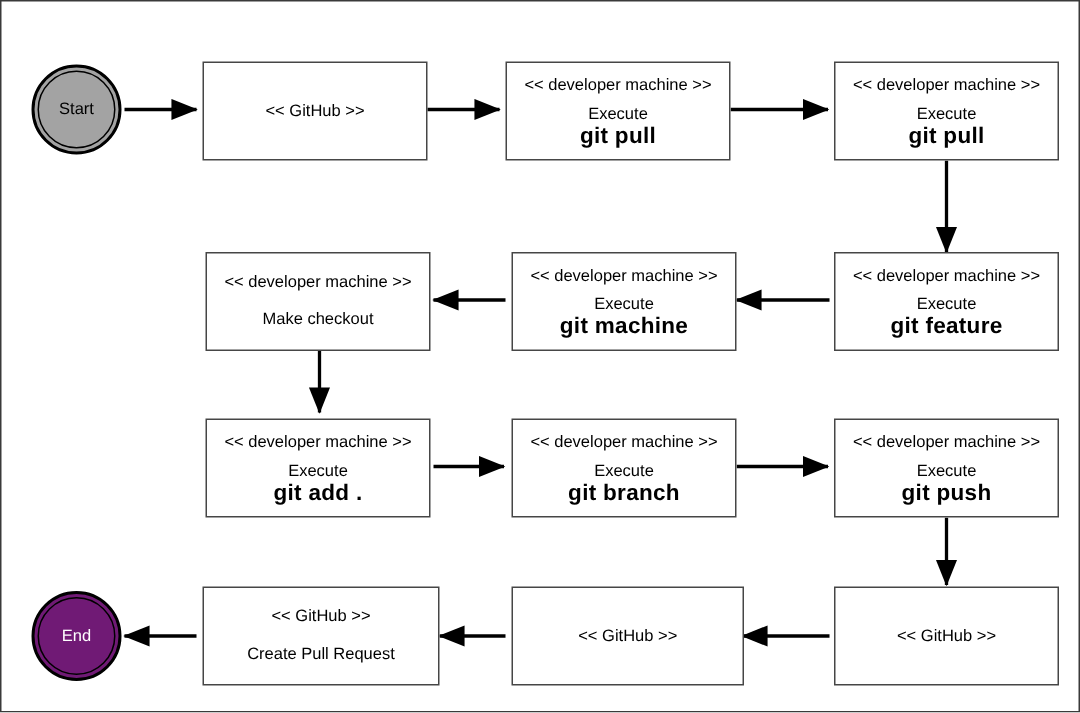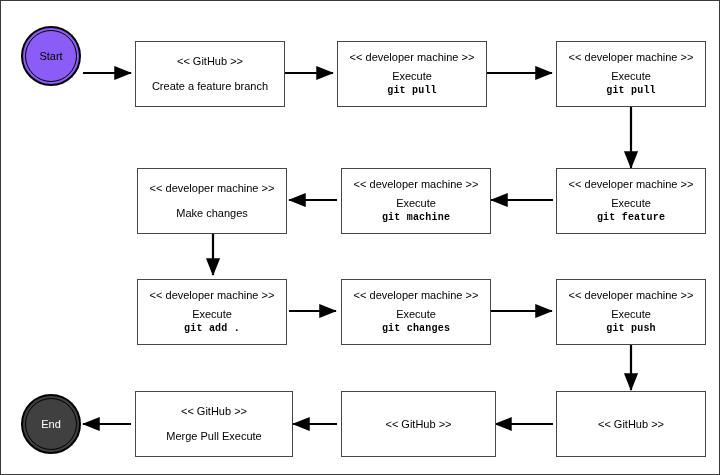--- a/index.html
+++ b/index.html
@@ -52,22 +52,22 @@
     margin-top: 12px;
     white-space: pre-line;
   }
   .verb {
     font-family: "Liberation Sans", sans-serif;
     font-size: 11px;
     line-height: 13.5px;
     margin-top: 6px;
   }
   .cmd {
-    font-family: Liberation Mono, monospace;
-    font-size: 10px;
+    font-family: Liberation Sans, sans-serif;
+    font-size: 15px;
     font-weight: bold;
     line-height: 13.5px;
     letter-spacing: 0.2px;
   }
   .terminator {
     position: absolute;
     box-sizing: border-box;
     border-radius: 50%;
     display: flex;
     align-items: center;
@@ -113,33 +113,32 @@
       <path d="M212,232 L212,274"></path>
       <path d="M288,310 L335,310"></path>
       <path d="M490,310 L551,310"></path>
       <path d="M630,344 L630,389"></path>
       <path d="M552,423 L494,423"></path>
       <path d="M336,423 L292,423"></path>
       <path d="M130,423 L82,423"></path>
     </g>
   </svg>
 
-  <div class="terminator" style="left:20px; top:25px; width:60px; height:60px; background:#8b5cf6; color:#000000;">
+  <div class="terminator" style="left:20px; top:42px; width:60px; height:60px; background:#a3a3a3; color:#000000;">
     <span class="ring"></span>
     <span class="t-label">Start</span>
   </div>
 
-  <div class="terminator" style="left:20px; top:393px; width:60px; height:60px; background:#404040; color:#ffffff;">
+  <div class="terminator" style="left:20px; top:393px; width:60px; height:60px; background:#701a75; color:#ffffff;">
     <span class="ring"></span>
     <span class="t-label">End</span>
   </div>
 
   <div class="node-box" style="left:134px; top:40px; width:150px; height:66px;">
     <span class="stereotype">&lt;&lt; GitHub &gt;&gt;</span>
-    <span class="body-text">Create a feature branch</span>
   </div>
 
   <div class="node-box" style="left:336px; top:40px; width:150px; height:66px;">
     <span class="stereotype">&lt;&lt; developer machine &gt;&gt;</span>
     <span class="verb">Execute</span>
     <span class="cmd">git pull</span>
   </div>
 
   <div class="node-box" style="left:555px; top:40px; width:150px; height:66px;">
     <span class="stereotype">&lt;&lt; developer machine &gt;&gt;</span>
@@ -154,47 +153,47 @@
   </div>
 
   <div class="node-box" style="left:340px; top:167px; width:150px; height:66px;">
     <span class="stereotype">&lt;&lt; developer machine &gt;&gt;</span>
     <span class="verb">Execute</span>
     <span class="cmd">git machine</span>
   </div>
 
   <div class="node-box" style="left:136px; top:167px; width:150px; height:66px;">
     <span class="stereotype">&lt;&lt; developer machine &gt;&gt;</span>
-    <span class="body-text">Make changes</span>
+    <span class="body-text">Make checkout</span>
   </div>
 
   <div class="node-box" style="left:136px; top:278px; width:150px; height:66px;">
     <span class="stereotype">&lt;&lt; developer machine &gt;&gt;</span>
     <span class="verb">Execute</span>
     <span class="cmd">git add .</span>
   </div>
 
   <div class="node-box" style="left:340px; top:278px; width:150px; height:66px;">
     <span class="stereotype">&lt;&lt; developer machine &gt;&gt;</span>
     <span class="verb">Execute</span>
-    <span class="cmd">git changes</span>
+    <span class="cmd">git branch</span>
   </div>
 
   <div class="node-box" style="left:555px; top:278px; width:150px; height:66px;">
     <span class="stereotype">&lt;&lt; developer machine &gt;&gt;</span>
     <span class="verb">Execute</span>
     <span class="cmd">git push</span>
   </div>
 
   <div class="node-box" style="left:555px; top:390px; width:150px; height:66px;">
     <span class="stereotype">&lt;&lt; GitHub &gt;&gt;</span>
   </div>
 
   <div class="node-box" style="left:340px; top:390px; width:155px; height:66px;">
     <span class="stereotype">&lt;&lt; GitHub &gt;&gt;</span>
   </div>
 
   <div class="node-box" style="left:134px; top:390px; width:158px; height:66px;">
     <span class="stereotype">&lt;&lt; GitHub &gt;&gt;</span>
-    <span class="body-text">Merge Pull Execute</span>
+    <span class="body-text">Create Pull Request</span>
   </div>
 
 </div>
 
 </body></html>

